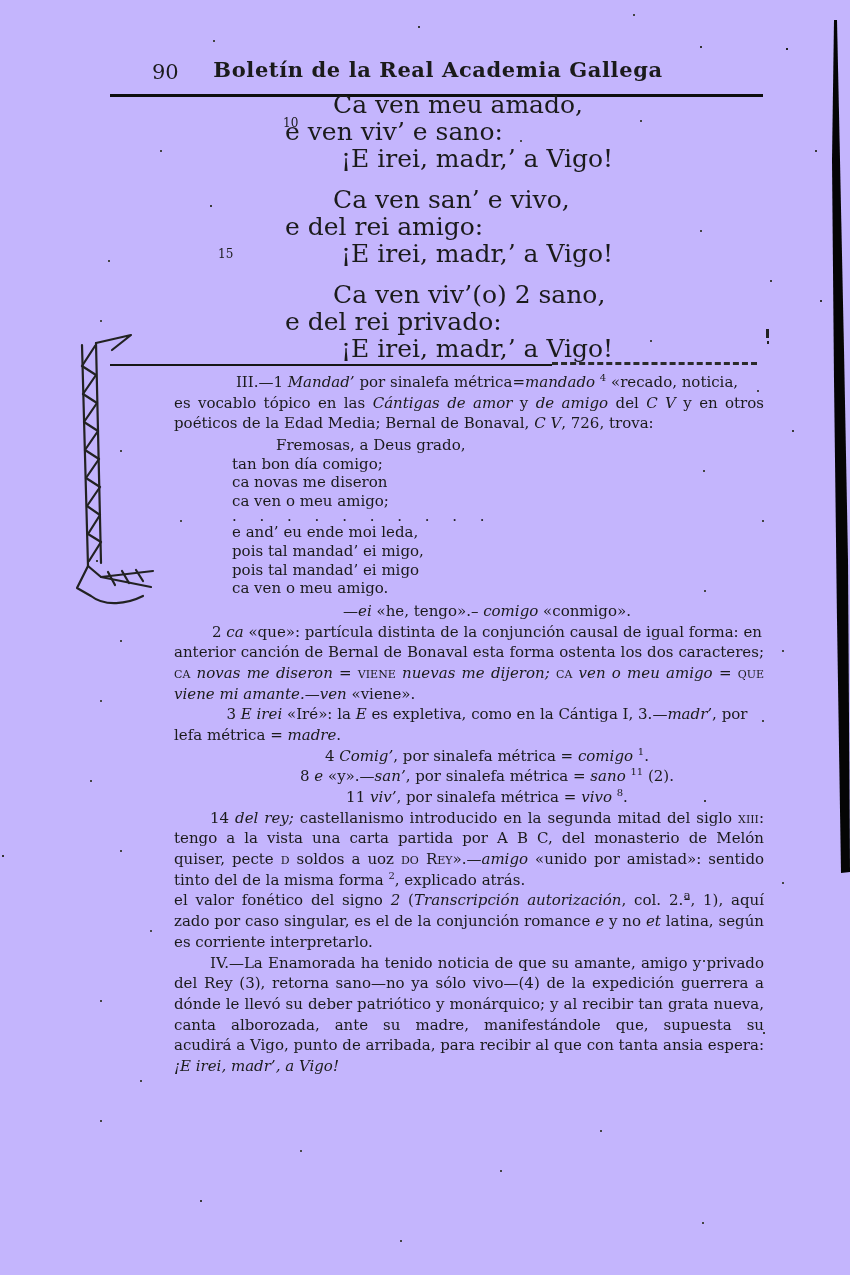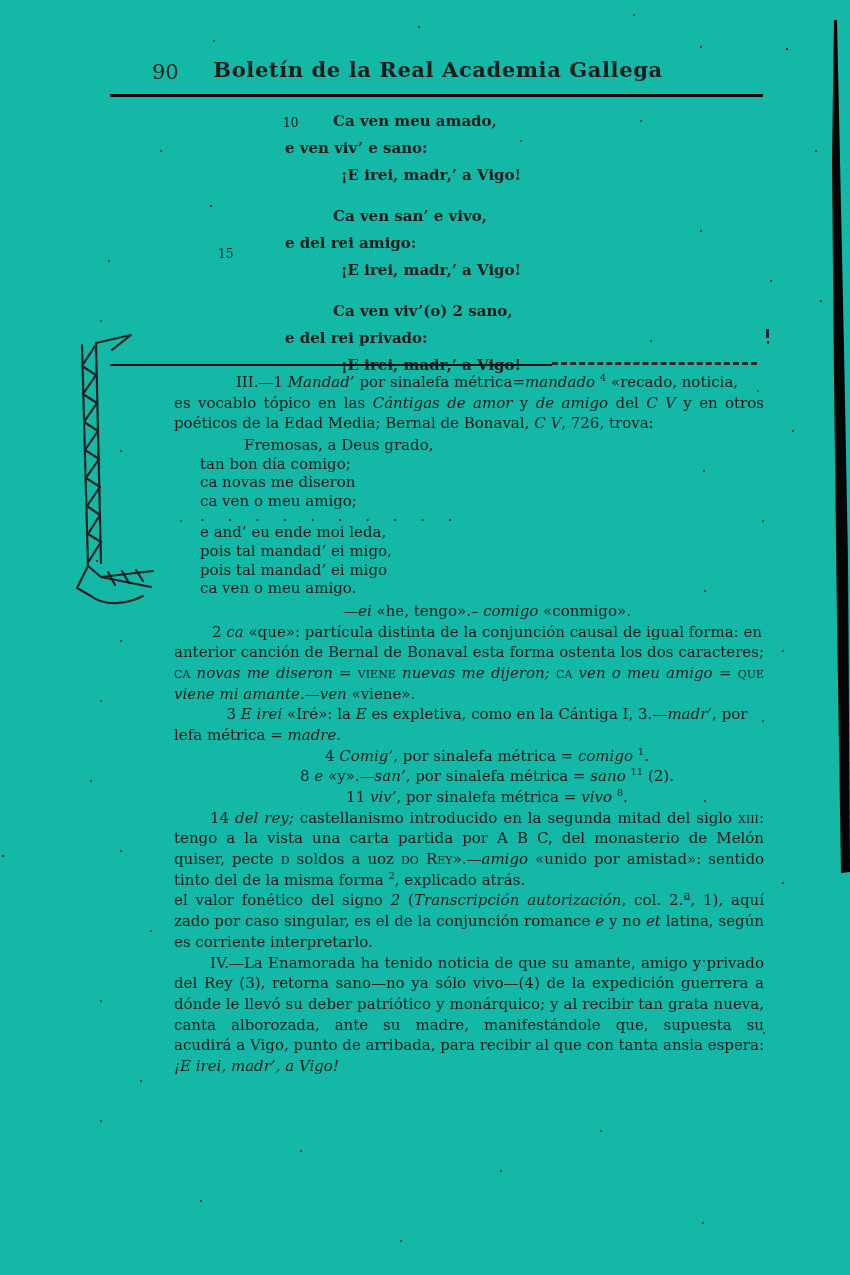--- a/index.html
+++ b/index.html
@@ -1,43 +1,43 @@
 <!DOCTYPE html>
 <html><head>
 <meta charset="utf-8">
 <style>
   html,body{margin:0;padding:0;background:#9a9a9a;}
   .page{
-    position:relative;width:850px;height:1275px;background:#14b8a6;
+    position:relative;width:850px;height:1275px;background:#c4b5fd;
     font-family:"DejaVu Serif","Liberation Serif",serif;color:#1b1b1b;
     overflow:hidden;margin:0 auto;
   }
   
   .page-number{position:absolute;left:152px;top:60px;font-size:21px;}
   .header-title{position:absolute;left:118px;top:57px;width:640px;text-align:center;
     font-size:21px;font-weight:700;letter-spacing:.6px;}
   .rule1{position:absolute;left:110px;top:94px;width:653px;height:3px;background:#0e0e0e;}
   
-  .poem{position:absolute;left:285px;top:108px;font-size:15px;font-weight:bold;}
+  .poem{position:absolute;left:285px;top:91px;font-size:25px;}
   .stanza{margin-bottom:14px;}
   .pl{height:27px;line-height:27px;white-space:nowrap;}
   .pl.i1{margin-left:48px;}
   .pl.i3{margin-left:56px;}
   .vnum{position:absolute;font-size:12px;}
   .vnum.n10{left:283px;top:116px;}
   .vnum.n15{left:218px;top:247px;}
   
   .rule2a{position:absolute;left:110px;top:364px;width:442px;height:2px;background:#161616;}
   .rule2b{position:absolute;left:552px;top:362px;width:205px;height:0;border-top:3px dashed #2b2b2b;}
   
   .commentary{position:absolute;left:128px;top:372px;width:636px;font-size:15px;}
   .cl{height:20.7px;line-height:20.7px;white-space:nowrap;margin-left:46px;}
   .cl.j{white-space:normal;text-align:justify;text-align-last:justify;height:20.7px;overflow:hidden;}
   .cl.ind{text-indent:36px;text-align:center;}
-  .verse{margin:2px 0 3px 72px;font-size:15px;}
+  .verse{margin:2px 0 3px 104px;font-size:15px;}
   .vl{height:18.6px;line-height:18.6px;white-space:nowrap;}
   .vl.vfirst{text-indent:44px;}
   .vdots{height:13px;line-height:13px;word-spacing:18px;white-space:nowrap;}
   sup{font-size:10px;line-height:0;}
   .sc{font-variant:small-caps;}
   i{font-style:italic;}
   
   .ink-svg{position:absolute;left:55px;top:330px;pointer-events:none;}
   .edge-svg{position:absolute;left:0;top:0;pointer-events:none;}
   .stray{position:absolute;left:766px;top:329px;}

